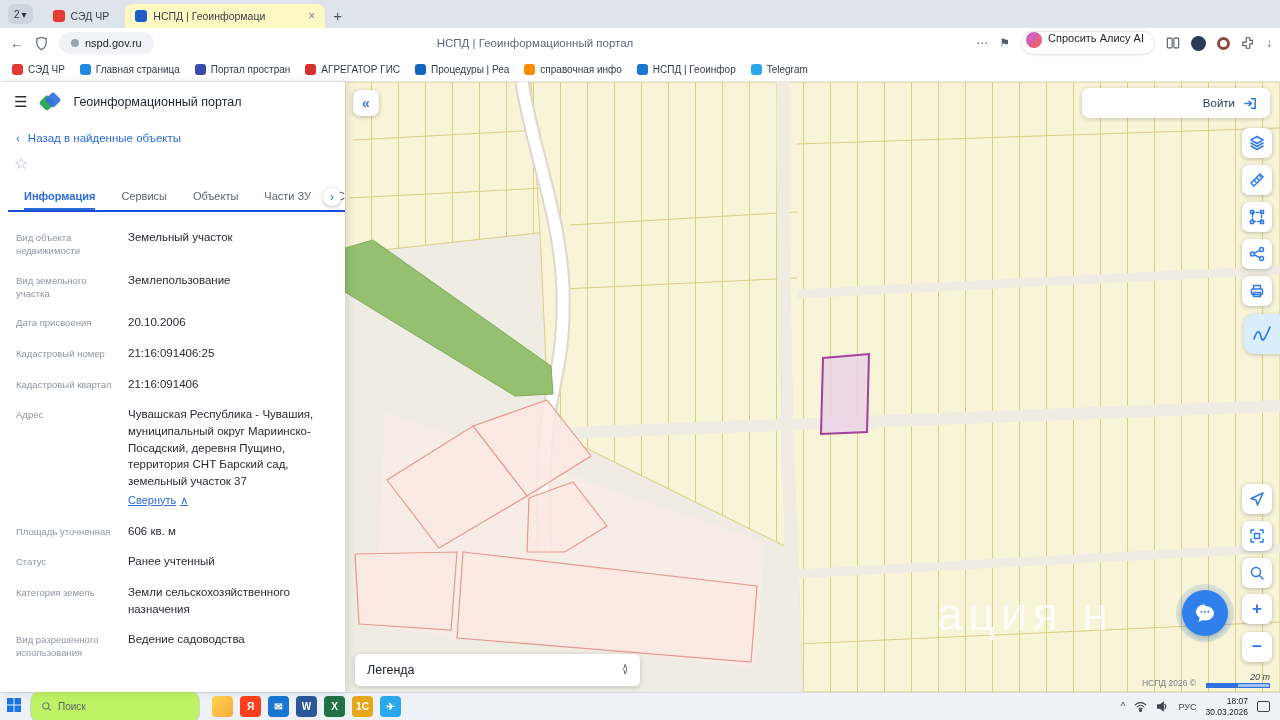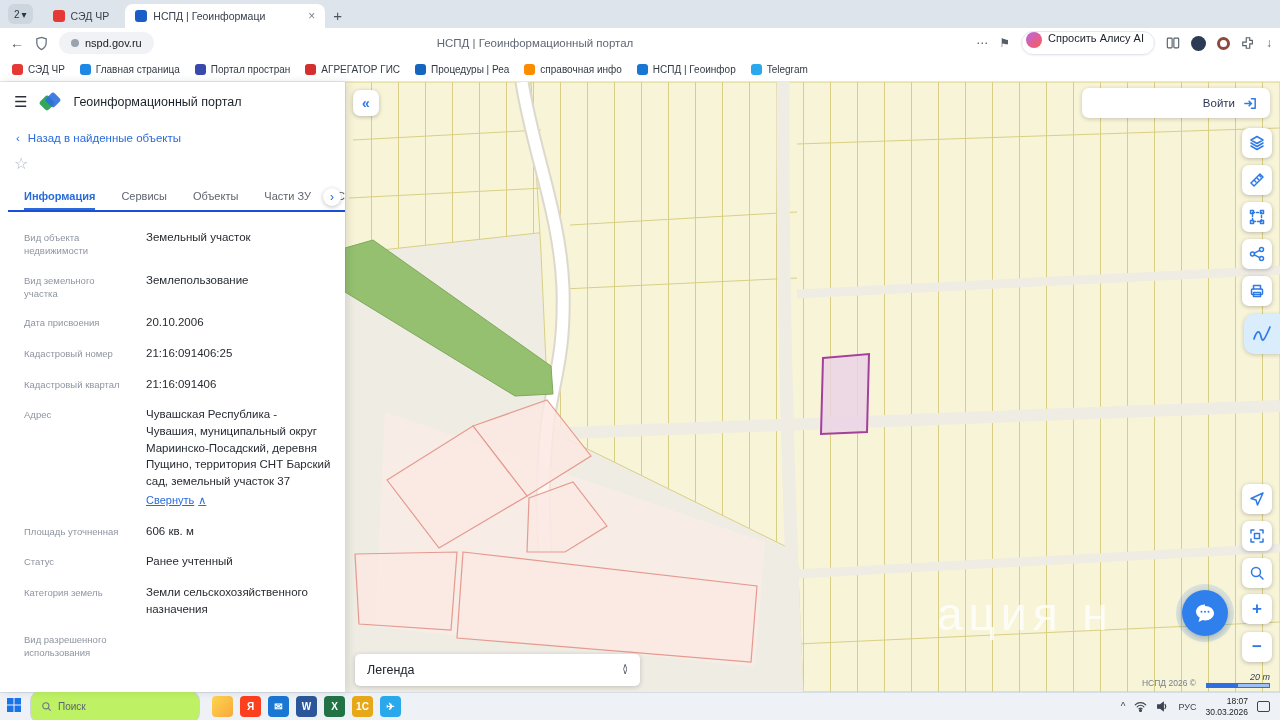--- a/index.html
+++ b/index.html
@@ -5,21 +5,21 @@
   * { margin:0; padding:0; box-sizing:border-box; }
   html,body { width:1280px; height:720px; }
   body { font-family:"Liberation Sans", sans-serif; background:#fff; overflow:hidden; }
   .screen { position:relative; width:1280px; height:720px; overflow:hidden; background:#fff; }
 
   
   .tabstrip { height:28px; background:#dde4eb; display:flex; align-items:flex-end; padding:0 8px; gap:6px; }
   .profile-chip { display:flex; align-items:center; gap:2px; background:#cdd5de; border-radius:6px; height:20px; padding:0 6px; margin:0 4px 4px 0; font-size:10px; color:#2b3440; }
   .tab { display:flex; align-items:center; gap:6px; height:24px; padding:0 10px; font-size:10.5px; color:#39414c; max-width:200px; }
   .tab .fav { width:12px; height:12px; border-radius:3px; flex:0 0 auto; }
-  .tab.active { background:#ffffff; border-radius:8px 8px 0 0; width:210px;margin-top:36px; }
+  .tab.active { background:#fef9c3; border-radius:8px 8px 0 0; width:210px;margin-top:36px; }
   .tab .ttl { white-space:nowrap; overflow:hidden; text-overflow:ellipsis; }
   .tab .cls { color:#7b8494; font-size:12px; margin-left:auto; }
   .newtab { font-size:15px; color:#4a5460; margin:0 0 4px 2px; }
 
   .addressbar { height:30px; background:#fff; display:flex; align-items:center; padding:0 10px; gap:10px; position:relative; }
   .nav-ic { font-size:14px; color:#4d565f; }
   .url-chip { display:flex; align-items:center; gap:6px; background:#f0f2f5; border-radius:14px; height:22px; padding:0 12px; font-size:11px; color:#202124; }
   .page-title-center { position:absolute; left:535px; transform:translateX(-50%); font-size:11.5px; color:#5f6773; white-space:nowrap; }
   .addr-right { position:absolute; right:8px; display:flex; align-items:center; gap:11px; }
   .alice-pill { display:flex; gap:6px; border:1px solid #e3e6ec; border-radius:14px; height:24px; padding:0 10px 0 4px; font-size:11px; color:#20242b; box-shadow:0 1px 2px rgba(0,0,0,.06); }
@@ -46,21 +46,21 @@
   .back { display:flex; align-items:center; gap:8px; color:#2a6bda; font-size:11.5px; padding:16px 16px 2px 16px; }
   .obj-title { font-size:15px; font-weight:700; color:#20252c; padding:10px 16px 4px 16px; }
   .star-row { padding:8px 16px 2px 14px; color:#aeb5c0; font-size:16px; }
 
   .tabs { display:flex; gap:26px; padding-left:16px; border-bottom:2px solid #1d4ed8; margin-top:6px; position:relative;margin-left:8px; }
   .ptab { font-size:11px; color:#5d646e; padding:9px 0 8px 0; white-space:nowrap; }
   .ptab.active { color:#2a6bda; font-weight:700; box-shadow:inset 0 -2px 0 #2a6bda; }
   .tab-scroll { position:absolute; right:4px; top:7px; width:18px; height:18px; border-radius:50%; background:#fff; box-shadow:0 1px 4px rgba(0,0,0,.25); color:#2a6bda; font-size:12px; display:flex; align-items:center; justify-content:center; }
 
   .fields { flex:1; overflow:hidden; padding-top:10px; }
-  .frow { display:grid; grid-template-columns:96px 1fr; column-gap:26px; padding:7px 14px 7px 24px; }
+  .frow { display:grid; grid-template-columns:96px 1fr; column-gap:16px; padding:7px 14px 7px 16px; }
   .flabel { font-size:9.5px; color:#8e95a0; line-height:1.4; padding-top:2px; }
   .fvalue { font-size:11.5px; color:#272b31; line-height:1.45; }
   .collapse-link { color:#2a6bda; font-size:11px; text-decoration:underline; display:inline-flex; gap:4px; margin-top:3px; }
 
   
   .map { flex:1; position:relative; background:#efece3; overflow:hidden; }
   .map svg.base { position:absolute; inset:0; }
   .mbtn { width:30px; height:30px; background:#fff; border-radius:7px; box-shadow:0 1px 4px rgba(20,30,50,.28); display:flex; align-items:center; justify-content:center; color:#2f7ae5; }
   .mbtn svg { width:16px; height:16px; stroke:#2f7ae5; fill:none; stroke-width:1.5; stroke-linecap:round; stroke-linejoin:round; }
   .collapse-btn { position:absolute; left:8px; top:8px; width:26px; height:26px; font-size:14px; font-weight:700; }
@@ -247,20 +247,21 @@
         <div class="frow">
             <div class="flabel">Статус</div>
             <div class="fvalue">Ранее учтенный</div>
           </div>
         <div class="frow">
             <div class="flabel">Категория земель</div>
             <div class="fvalue">Земли сельскохозяйственного назначения</div>
           </div>
         <div class="frow">
             <div class="flabel">Вид разрешенного использования</div>
+            <div class="fvalue">Ведение садоводства</div>
           </div>
 
       </div>
     </div>
 
     <div class="map">
       <svg class="base" viewBox="0 0 935 610" width="100%" height="100%" preserveAspectRatio="none">
         <defs>
           <pattern id="pv" width="27" height="40" patternUnits="userSpaceOnUse">
             <rect width="27" height="40" fill="#f8f4d7"></rect>

